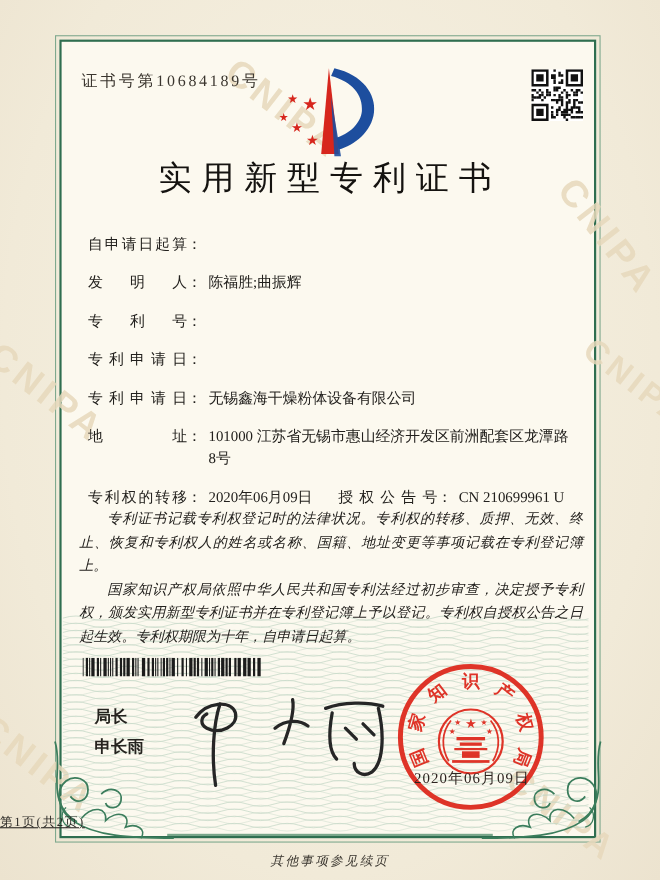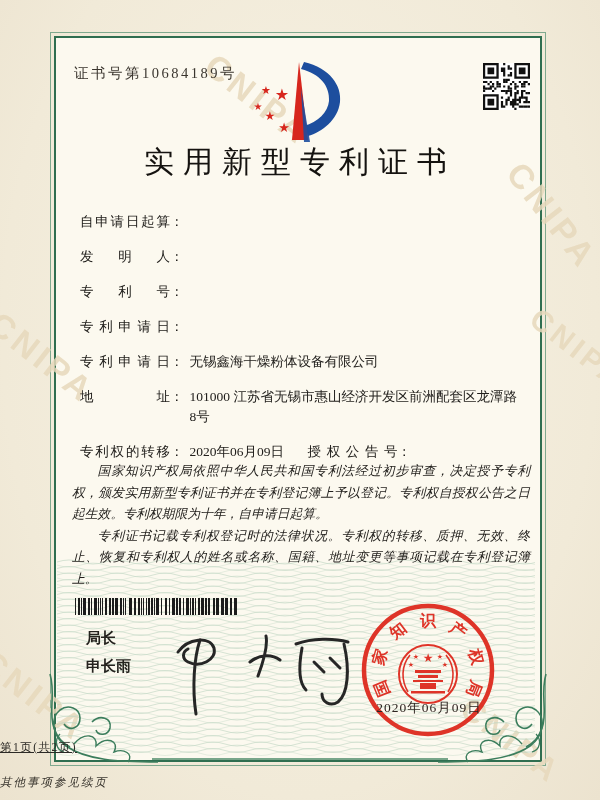--- a/index.html
+++ b/index.html
@@ -27,35 +27,35 @@
   .frow{display:flex;margin-bottom:15px;}
   .flabel{display:inline-block;width:90px;text-align:justify;text-align-last:justify;flex:none;}
   .fcolon{flex:none;margin-right:6px;}
   .fvalue{flex:1;}
   .fvalue.fixed{flex:none;width:118px;}
   
   .paras{position:absolute;left:72px;top:461px;width:458px;font-size:12.8px;
          line-height:21.6px;text-align:justify;font-style:italic;color:#23211e;}
   .paras p{margin:0;text-indent:2em;}
   .barcode{position:absolute;left:75px;top:598px;}
-  .officer{position:absolute;left:86px;top:624px;
+  .officer{position:absolute;left:86px;top:638px;
            font-family:"Liberation Sans","DejaVu Sans",sans-serif;
            font-weight:bold;font-size:15px;color:#25231f;line-height:28px;}
   .signature{position:absolute;left:162px;top:618px;}
   .seal{position:absolute;left:358px;top:598px;}
   .seal-date{position:absolute;left:362px;top:699px;width:134px;text-align:center;
              font-size:13.5px;letter-spacing:1px;color:#2e2420;}
   .flourish{position:absolute;width:120px;height:95px;}
   .flourish.left{left:40px;top:672px;}
   .flourish.right{left:436px;top:672px;transform:scaleX(-1);}
   .bottom-rule{position:absolute;left:152px;top:758px;width:296px;height:1.5px;
                background:#4d8a68;opacity:.75;}
   .pagenum{position:absolute;left:0;right:0;top:740px;
            font-size:11.5px;letter-spacing:1.5px;color:#2c2a26;text-decoration:underline;}
-  .note{position:absolute;left:0;right:0;top:775px;text-align:left;
+  .note{position:absolute;left:0;right:0;top:775px;text-align:center;
         font-size:11.5px;letter-spacing:2px;font-style:italic;color:#3a362f;}
   .guilloche{position:absolute;left:57px;top:556px;z-index:1;}
 </style>
 </head>
 <body>
 
 <div class="page">
 
   <div class="frame-outer"></div>
   <div class="frame-inner"></div>
@@ -97,20 +97,21 @@
     <div class="title">实用新型专利证书</div>
 
     <div class="fields">
       <div class="frow">
         <span class="flabel">自申请日起算</span>
           <span class="fcolon">：</span>
       </div>
       <div class="frow">
         <span class="flabel">发明人</span>
           <span class="fcolon">：</span>
+        <span class="fvalue">陈福胜;曲振辉</span>
       </div>
       <div class="frow">
         <span class="flabel">专利号</span>
           <span class="fcolon">：</span>
       </div>
       <div class="frow">
         <span class="flabel">专利申请日</span>
           <span class="fcolon">：</span>
       </div>
       <div class="frow">
@@ -122,26 +123,27 @@
         <span class="flabel">地址</span>
           <span class="fcolon">：</span>
         <span class="fvalue">101000 江苏省无锡市惠山经济开发区前洲配套区龙潭路8号</span>
       </div>
       <div class="frow">
         <span class="flabel">专利权的转移</span>
           <span class="fcolon">：</span>
         <span class="fvalue fixed">2020年06月09日</span>
         <span class="flabel">授权公告号</span>
           <span class="fcolon">：</span>
+        <span class="fvalue">CN 210699961 U</span>
       </div>
     </div>
 
     <div class="paras">
+      <p>专利证书记载专利权登记时的法律状况。专利权的转移、质押、无效、终止、恢复和专利权人的姓名或名称、国籍、地址变更等事项记载在专利登记簿上。</p>
       <p>国家知识产权局依照中华人民共和国专利法经过初步审查，决定授予专利权，颁发实用新型专利证书并在专利登记簿上予以登记。专利权自授权公告之日起生效。专利权期限为十年，自申请日起算。</p>
-      <p>专利证书记载专利权登记时的法律状况。专利权的转移、质押、无效、终止、恢复和专利权人的姓名或名称、国籍、地址变更等事项记载在专利登记簿上。</p>
     </div>
 
     <svg class="barcode" width="166" height="17">
       <path id="bcp" fill="#1c1c1c" d="M0,0h1v17h-1zM3,0h2v17h-2zM6,0h1v17h-1zM8,0h3v17h-3zM13,0h2v17h-2zM16,0h1v17h-1zM19,0h3v17h-3zM23,0h1v17h-1zM25,0h1v17h-1zM27,0h1v17h-1zM30,0h2v17h-2zM34,0h2v17h-2zM37,0h2v17h-2zM40,0h3v17h-3zM45,0h2v17h-2zM48,0h1v17h-1zM50,0h1v17h-1zM54,0h3v17h-3zM59,0h2v17h-2zM63,0h2v17h-2zM66,0h1v17h-1zM68,0h1v17h-1zM71,0h1v17h-1zM73,0h2v17h-2zM76,0h2v17h-2zM79,0h1v17h-1zM81,0h3v17h-3zM86,0h1v17h-1zM90,0h2v17h-2zM94,0h1v17h-1zM97,0h3v17h-3zM101,0h2v17h-2zM104,0h2v17h-2zM108,0h1v17h-1zM111,0h3v17h-3zM115,0h1v17h-1zM117,0h2v17h-2zM120,0h1v17h-1zM123,0h2v17h-2zM126,0h3v17h-3zM130,0h2v17h-2zM133,0h2v17h-2zM138,0h2v17h-2zM141,0h3v17h-3zM146,0h3v17h-3zM150,0h3v17h-3zM155,0h2v17h-2zM159,0h3v17h-3z"></path>
     </svg>
 
     <div class="officer">
       <div>局长</div>
       <div>申长雨</div>
     </div>

